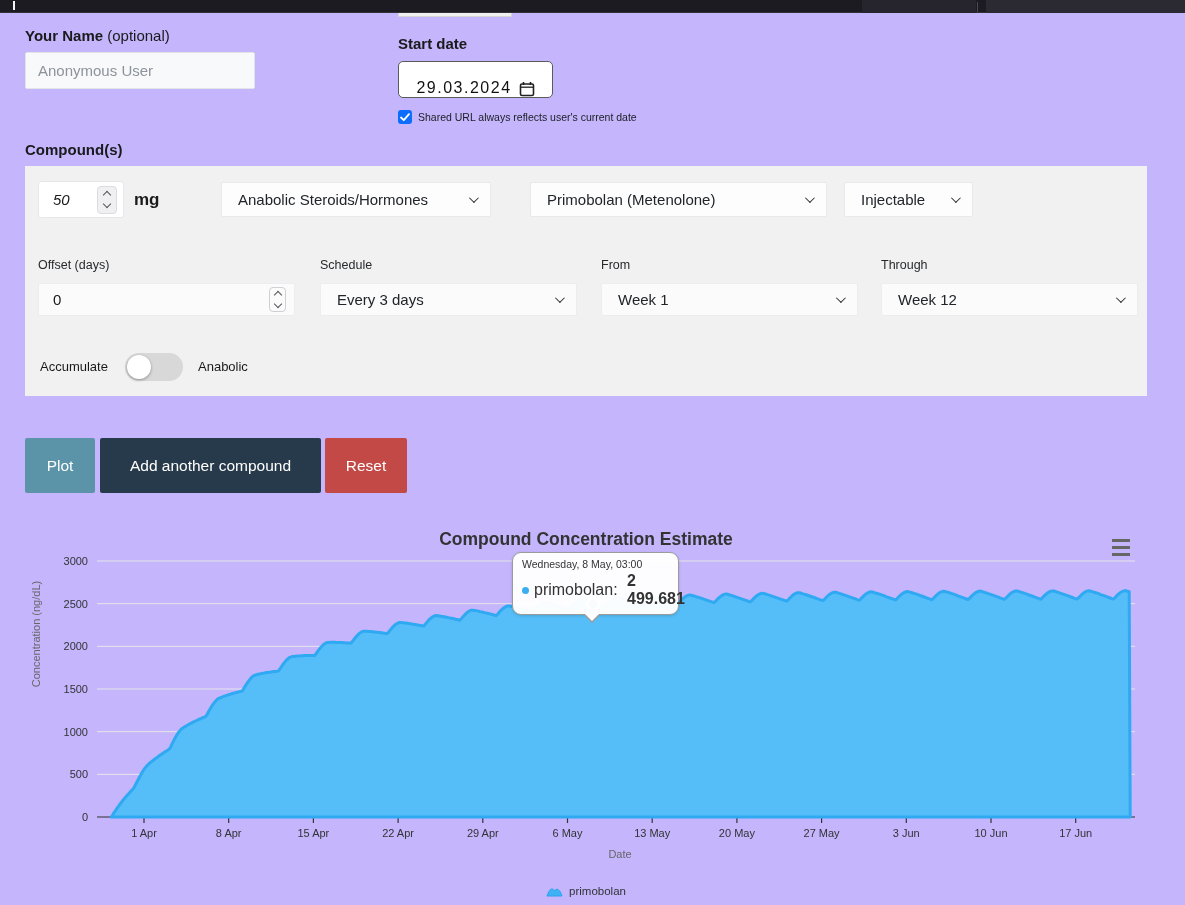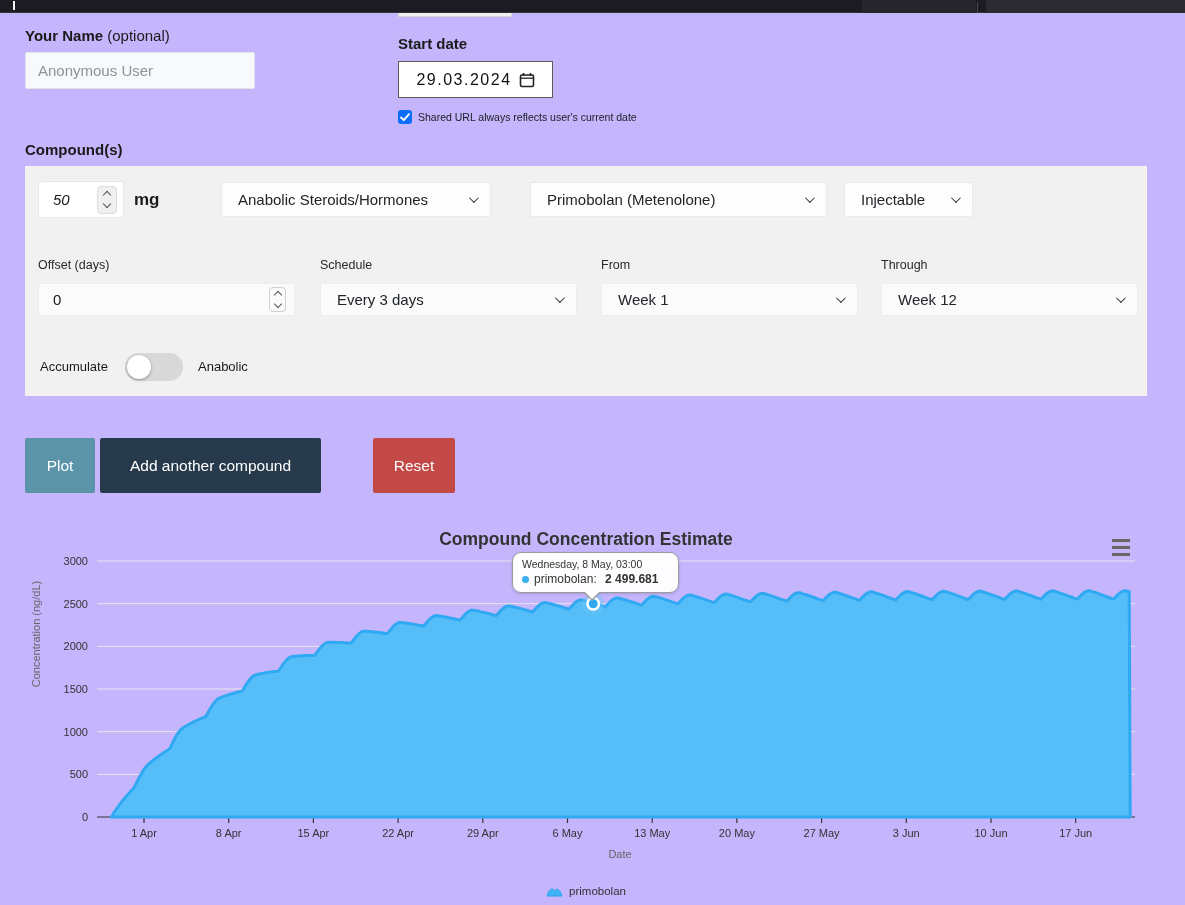--- a/index.html
+++ b/index.html
@@ -24,21 +24,21 @@
 
   
   .name-input {
     left:25px; top:52px; width:230px; height:37px; background:#f8f9fa;
     border:1px solid #e2e5e8; border-radius:2px; display:flex; align-items:center; padding-left:12px;
   }
   .name-input .ph { color:#8d939a; font-size:15px; }
 
   .date-input {
     left:398px; top:61px; width:155px; height:37px; background:#fff;
-    border:1px solid #5a5a5a; border-radius:0; display:flex; align-items:center;
+    border:1px solid #5a5a5a; border-radius:5px; display:flex; align-items:flex-end;
     justify-content:center; gap:7px; cursor:pointer;
   }
   .date-input .dtxt { font-size:16px; color:#111; letter-spacing:1.5px; }
 
   .chkrow { left:398px; top:110px; display:flex; align-items:center; gap:6px; }
   .chk { width:14px; height:14px; background:#0d6efd; border-radius:3px; display:flex; align-items:center; justify-content:center; cursor:pointer; }
   .chk svg { display:block; }
   .chklabel { font-size:10.5px; color:#1b1e21; }
 
   
@@ -84,40 +84,40 @@
     box-shadow:0 1px 3px rgba(0,0,0,0.35);
   }
 
   
   .btn {
     height:55px; border:none; border-radius:2px; color:#fff; font-size:15.5px;
     font-family:"Liberation Sans", sans-serif; display:flex; align-items:center; justify-content:center; cursor:pointer;
   }
   .btn-plot  { left:25px;  top:438px; width:70px;  background:#5b93a9; }
   .btn-add   { left:100px; top:438px; width:221px; background:#273a4b; }
-  .btn-reset { left:325px; top:438px; width:82px;  background:#c24946;margin-left:48px; }
+  .btn-reset { left:325px; top:438px; width:82px;  background:#c24946; }
 
   
   #chart { left:0; top:518px; width:1185px; height:387px; }
   .chart-title { left:0; top:11px; width:1172px; text-align:center; font-size:17.5px; font-weight:bold; color:#333; }
   .burger { left:1112px; top:21px; width:20px; height:17px; display:flex; flex-direction:column; justify-content:space-between; cursor:pointer; }
   .burger div { width:18px; height:3px; background:#666; }
   .ytick-label { width:42px; text-align:right; font-size:11px; color:#333; }
   .xtick-label { width:64px; text-align:center; font-size:11px; color:#333; }
   .axis-title-y { left:30px; top:160px; width:160px; font-size:11px; color:#666; transform:rotate(-90deg); transform-origin:18px 18px; text-align:center; }
   .axis-title-x { left:0; top:330px; width:1240px; text-align:center; font-size:11px; color:#666; }
   .legend { left:0; top:366px; width:1172px; display:flex; align-items:center; justify-content:center; gap:6px; cursor:pointer; }
   .legend .ltxt { font-size:11.5px; color:#333; }
 
   .tooltip {
     left:512px; top:34px; width:167px; background:rgba(255,255,255,0.97); border:1px solid #9b9b9b;
     border-radius:9px; padding:5px 9px 6px 9px; box-shadow:0 1px 3px rgba(0,0,0,0.15); z-index:5;
   }
   .tooltip .tt-head { font-size:10.5px; color:#333; }
-  .tooltip .tt-row { display:flex; align-items:center; gap:5px; margin-top:2px; font-size:12px; color:#333; }
+  .tooltip .tt-row { display:flex; align-items:center; gap:5px; margin-top:2px; font-size:16px; color:#333; }
   .tooltip .tt-dot { width:7px; height:7px; border-radius:50%; background:#3aaef3; flex:none; }
   .tooltip .tt-val { font-weight:bold; }
   .tt-caret-border { position:absolute; left:70px; bottom:-9px; width:0; height:0;
     border-left:9px solid transparent; border-right:9px solid transparent; border-top:9px solid #9b9b9b; }
   .tt-caret-fill { position:absolute; left:71px; bottom:-7px; width:0; height:0;
     border-left:8px solid transparent; border-right:8px solid transparent; border-top:8px solid #fff; }
 </style>
 </head>
 <body>
 

